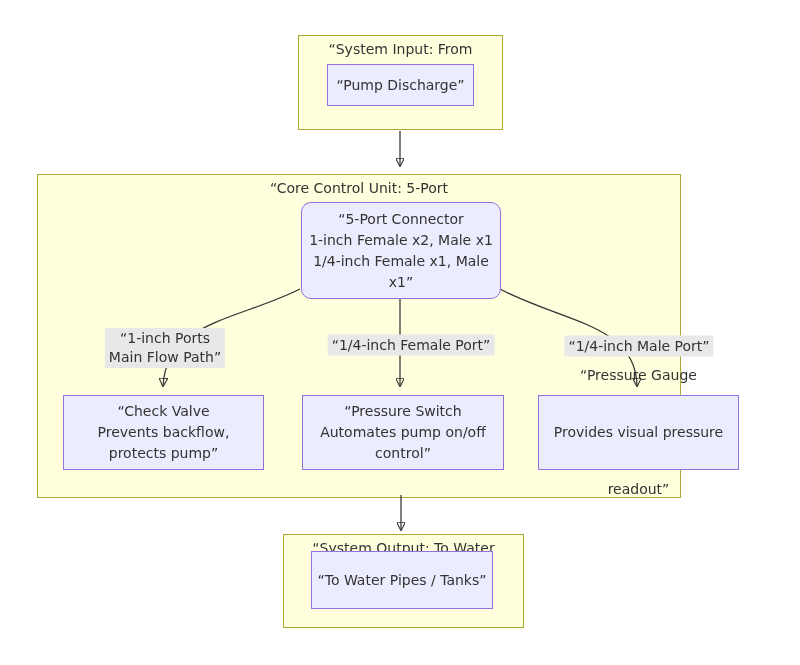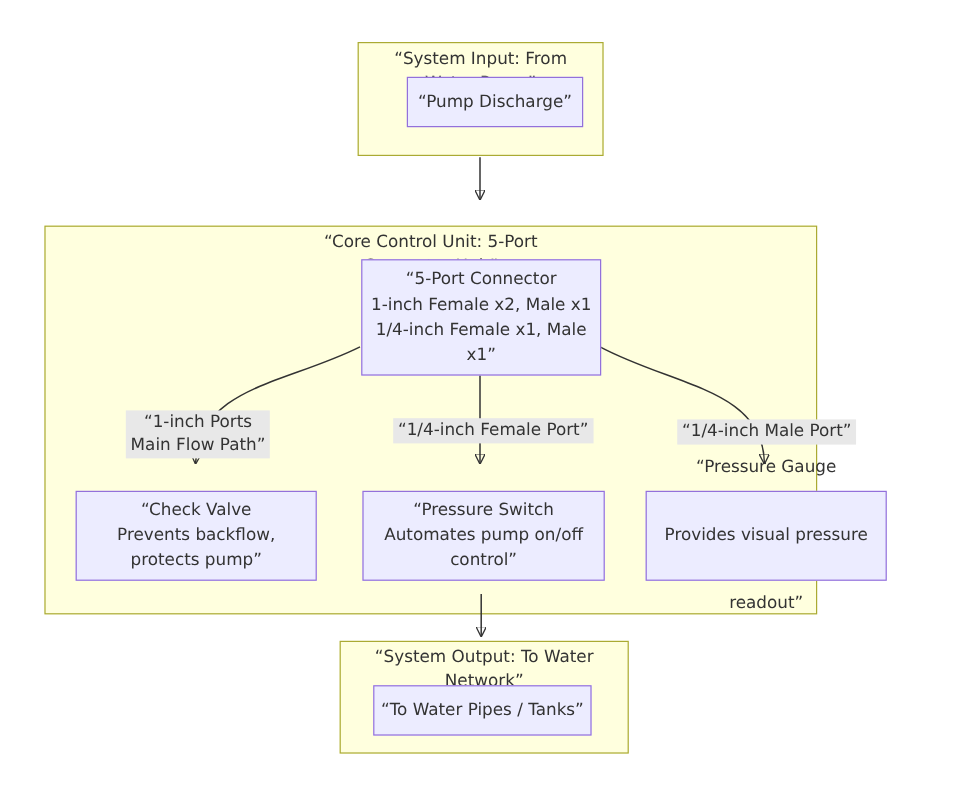--- a/index.html
+++ b/index.html
@@ -41,32 +41,32 @@
 </head>
 <body>
 
 <div class="canvas">
 
   <div class="group" style="left:298px;top:35px;width:205px;height:95px;">
     <div class="group-title">
       <span>“System Input: From</span>
       <span>Water Pump”</span>
     </div>
-    <div class="node" style="left:40px;top:28px;width:147px;height:42px;">
+    <div class="node" style="left:28px;top:28px;width:147px;height:42px;">
       <span>“Pump Discharge”</span>
     </div>
   </div>
 
-  <div class="group" style="left:37px;top:188px;width:644px;height:324px;">
+  <div class="group" style="left:37px;top:174px;width:644px;height:324px;">
     <div class="group-title">
       <span>“Core Control Unit: 5-Port</span>
       <span>Connector Hub”</span>
     </div>
 
-    <div class="node" style="left:263px;top:27px;width:200px;height:97px;">
+    <div class="node" style="left:263px;top:27px;width:200px;height:97px;border-radius:10px;">
       <span>“5-Port Connector</span>
       <span>1-inch Female x2, Male x1</span>
       <span>1/4-inch Female x1, Male</span>
       <span>x1”</span>
     </div>
 
     <div class="edge-label" style="left:127px;top:173px;">
       <span>“1-inch Ports</span>
       <span>Main Flow Path”</span>
     </div>
@@ -92,21 +92,21 @@
       <span>Provides visual pressure</span>
       <span>readout”</span>
     </div>
   </div>
 
   <div class="group" style="left:283px;top:534px;width:241px;height:94px;">
     <div class="group-title">
       <span>“System Output: To Water</span>
       <span>Network”</span>
     </div>
-    <div class="node" style="left:27px;top:36px;width:182px;height:42px;">
+    <div class="node" style="left:27px;top:16px;width:182px;height:58px;">
       <span>“To Water Pipes / Tanks”</span>
     </div>
   </div>
 
   <svg class="edges" width="800" height="665" viewBox="0 0 800 665">
     <defs>
       <marker id="arrow" viewBox="0 0 10 10" refX="9" refY="5" markerWidth="7" markerHeight="7" orient="auto">
         <path d="M0,0 L10,5 L0,10 z" fill="#333333" stroke="none"></path>
       </marker>
     </defs>

